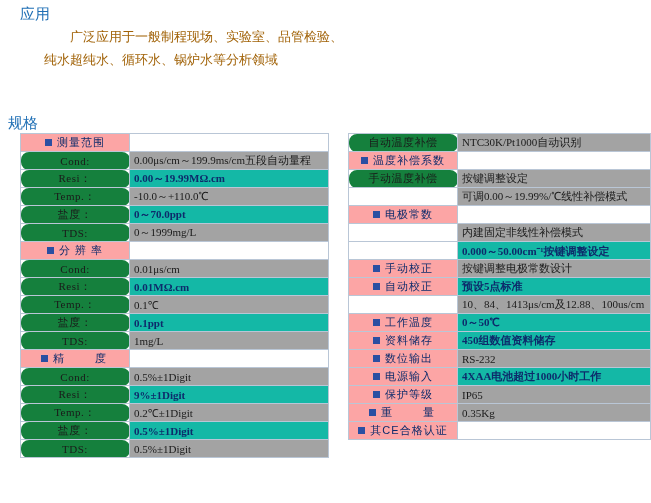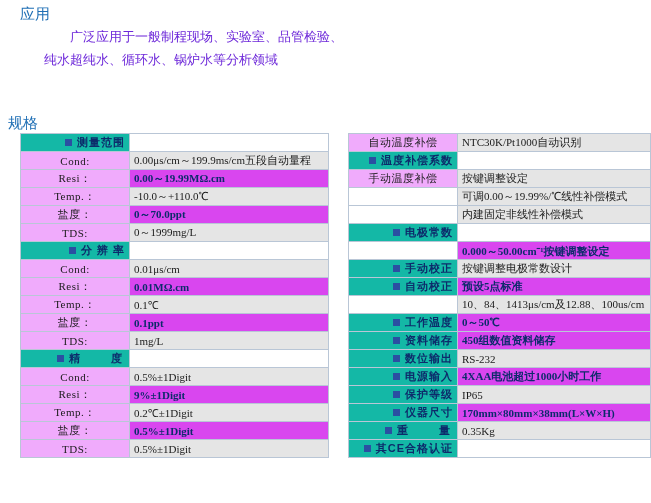--- a/index.html
+++ b/index.html
@@ -16,21 +16,21 @@
     font-family:"Liberation Sans", sans-serif;
     font-size:15px;
     font-weight:normal;
     margin:0;
   }
   #app-title{position:absolute;left:20px;top:5px;}
   #spec-title{position:absolute;left:8px;top:94px;margin-top:20px;}
 
   .para{
     position:absolute;
-    color:#6d28d9;
+    color:#a16207;
     font-size:13px;
     font-family:"Liberation Serif", serif;
     line-height:20px;
   }
   #para-line1{left:70px;top:27px;}
   #para-line2{left:44px;top:50px;}
 
   
   table{
     border-collapse:collapse;
@@ -41,45 +41,46 @@
     border:1px solid #b9c6d6;
     height:17px;
     padding:0 4px;
     vertical-align:middle;
     white-space:nowrap;
     overflow:hidden;
   }
   .lcol{ text-align:center; color:#1a1a1a;}
   .rcol{ text-align:left; color:#1a1a1a;}
   .hdr{
-    background:#14b8a6;
+    background:#fca5a5;
     font-family:"Liberation Sans", sans-serif;
     color:#0d2b6b;
-    font-weight:bold;
-    text-align:right;
+    font-weight:normal;
+    text-align:center;
     letter-spacing:1px;
   }
   .hdr .bullet{
     display:inline-block;
     width:7px;height:7px;
     background:#2b4fa2;
     margin-right:5px;
     vertical-align:middle;
     position:relative;
     top:-1px;
   }
   .sub{
-    background:#f0abfc;
+    background:#15803d;
     text-align:center;
     font-family:"Liberation Serif", serif;
     letter-spacing:.5px;
+    border-radius:8px;
   }
   .blank{background:#ffffff;}
-  .val{ background:#e5e5e5; }
-  .valhi{ background:#d946ef; color:#0d2b6b; font-weight:bold;}
+  .val{ background:#a3a3a3; }
+  .valhi{ background:#14b8a6; color:#0d2b6b; font-weight:bold;}
   .sp{letter-spacing:3px;}
 
   #left-table{position:absolute;left:20px;top:133px;}
   #right-table{position:absolute;left:348px;top:133px;}
   #left-table td.c1{width:100px;}
   #left-table td.c2{width:190px;}
   #right-table td.c1{width:100px;}
   #right-table td.c2{width:184px;}
 </style>
 </head>
@@ -180,26 +181,26 @@
       </tr>
       <tr>
         <td class="c1 sub lcol">手动温度补偿</td>
         <td class="c2 val rcol">按键调整设定</td>
       </tr>
       <tr>
         <td class="c1 blank"></td>
         <td class="c2 val rcol">可调0.00～19.99%/℃线性补偿模式</td>
       </tr>
       <tr>
+        <td class="c1 hdr"><span class="bullet"></span><span>电极常数</span></td>
+        <td class="c2 blank rcol"></td>
+      </tr>
+      <tr>
         <td class="c1 blank"></td>
         <td class="c2 val rcol">内建固定非线性补偿模式</td>
-      </tr>
-      <tr>
-        <td class="c1 hdr"><span class="bullet"></span><span>电极常数</span></td>
-        <td class="c2 blank rcol"></td>
       </tr>
       <tr>
         <td class="c1 blank"></td>
         <td class="c2 valhi rcol">0.000～50.00cm⁻¹按键调整设定</td>
       </tr>
       <tr>
         <td class="c1 hdr"><span class="bullet"></span><span>手动校正</span></td>
         <td class="c2 val rcol">按键调整电极常数设计</td>
       </tr>
       <tr>
@@ -224,24 +225,20 @@
       </tr>
       <tr>
         <td class="c1 hdr"><span class="bullet"></span><span>电源输入</span></td>
         <td class="c2 valhi rcol">4XAA电池超过1000小时工作</td>
       </tr>
       <tr>
         <td class="c1 hdr"><span class="bullet"></span><span>保护等级</span></td>
         <td class="c2 val rcol">IP65</td>
       </tr>
       <tr>
-        <td class="c1 hdr"><span class="bullet"></span><span>仪器尺寸</span></td>
-        <td class="c2 valhi rcol">170mm×80mm×38mm(L×W×H)</td>
-      </tr>
-      <tr>
         <td class="c1 hdr"><span class="bullet"></span><span class="sp">重　　量</span></td>
         <td class="c2 val rcol">0.35Kg</td>
       </tr>
       <tr>
         <td class="c1 hdr"><span class="bullet"></span><span>其CE合格认证</span></td>
         <td class="c2 blank rcol"></td>
       </tr>
     </tbody>
   </table>
 

